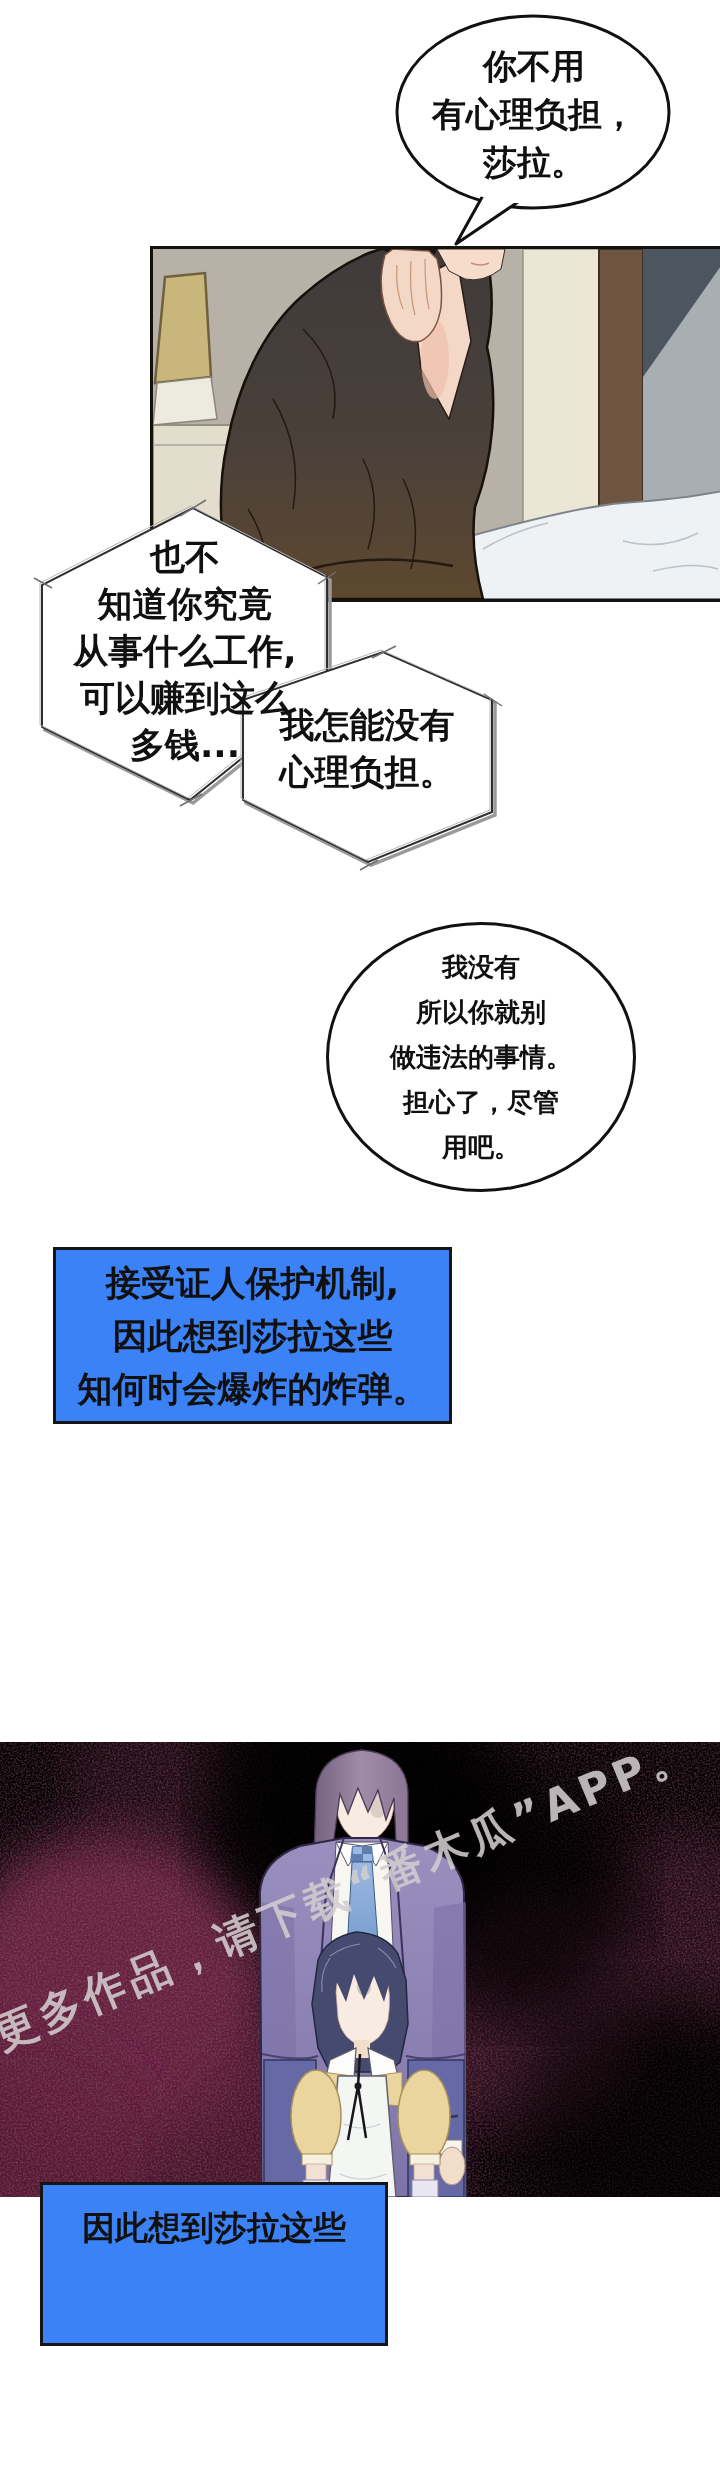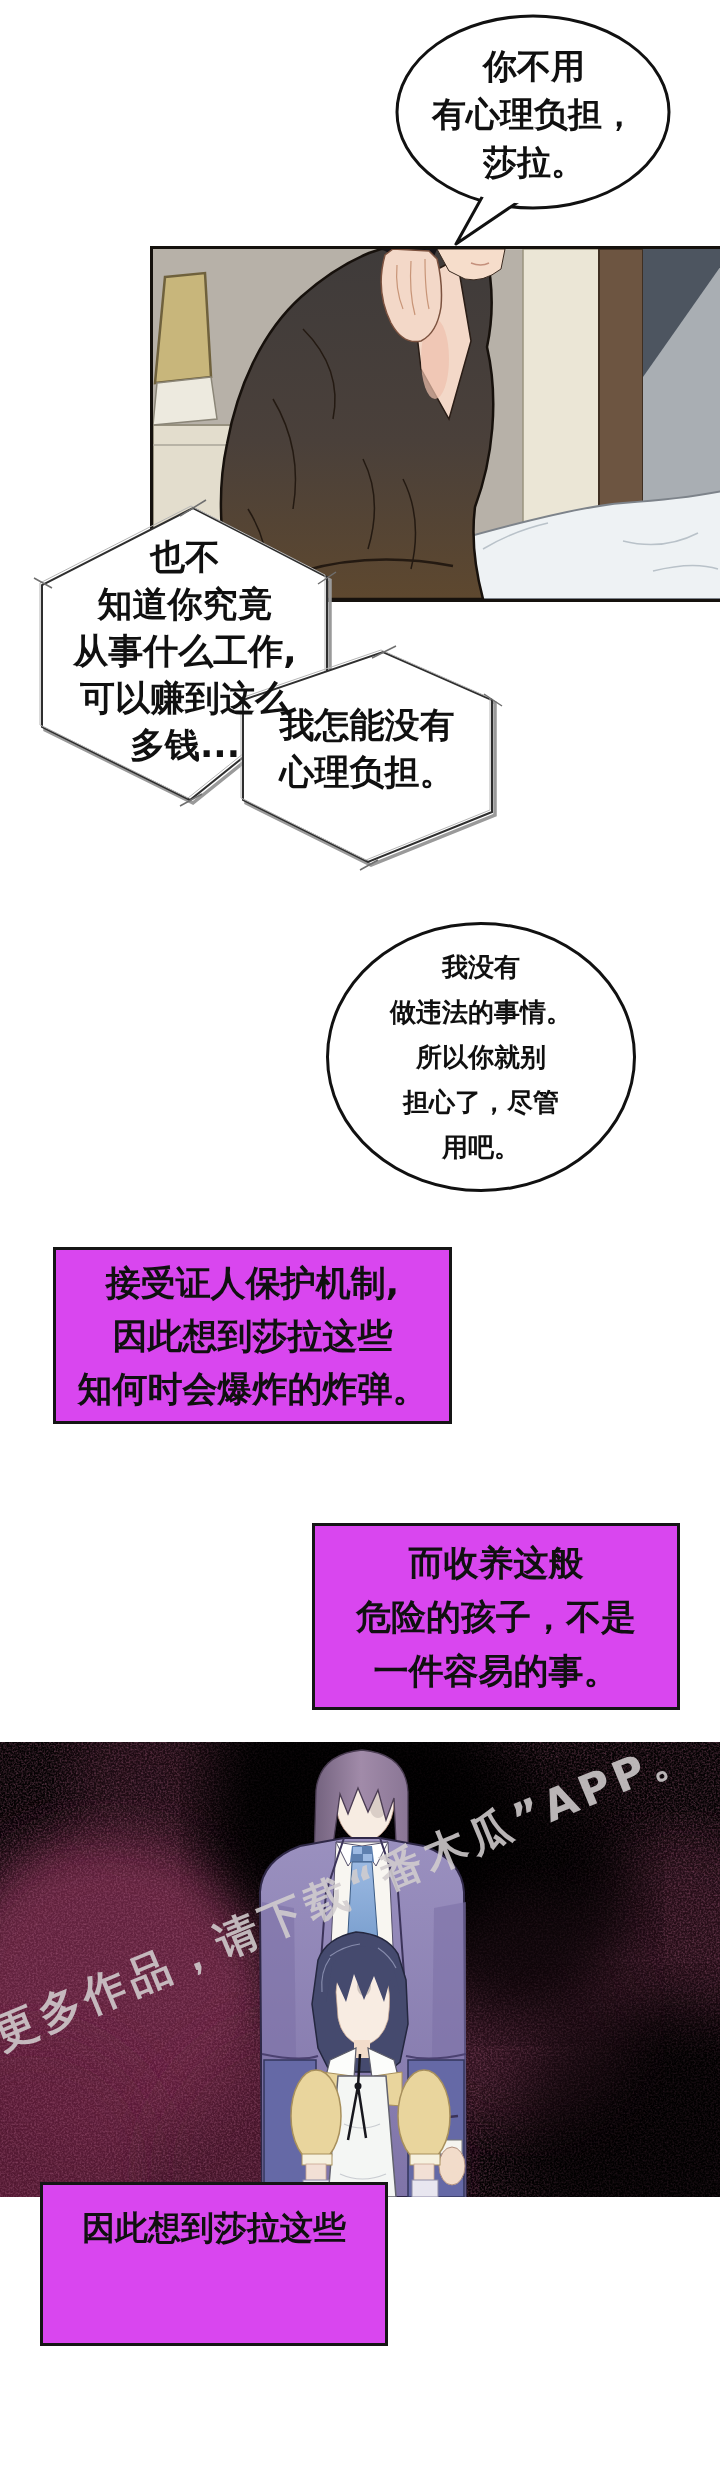--- a/index.html
+++ b/index.html
@@ -11,21 +11,21 @@
   
   #top-bubble-text{left:408px;top:42px;width:252px;font-size:34px;line-height:48px;text-align:center;}
   
   #hexL-text{left:54px;top:534px;width:262px;font-size:35px;line-height:47px;}
   #hexR-text{left:247px;top:702px;width:240px;font-size:35px;line-height:47px;}
   
   #mid-ellipse{left:326px;top:922px;width:304px;height:264px;background:#fff;
      border:3px solid #111;border-radius:50%;display:flex;flex-direction:column;
      justify-content:center;align-items:center;font-size:26px;line-height:45px;}
   
-  .nbox{background:#d946ef;border:3px solid #151515;box-sizing:border-box;}
+  .nbox{background:#3b82f6;border:3px solid #151515;box-sizing:border-box;}
   #nbox1{left:53px;top:1247px;width:399px;height:177px;font-size:35px;line-height:53px;padding-top:7px;}
   #nbox2{left:312px;top:1523px;width:368px;height:187px;font-size:35px;line-height:54px;padding-top:10px;}
   #nbox3{left:40px;top:2182px;width:348px;height:164px;font-size:33px;line-height:52px;padding-top:17px;}
   
   #panel1{left:150px;top:246px;width:570px;height:350px;border:3px solid #15110d;
           box-sizing:content-box;overflow:hidden;background:#b7b1a8;}
   #panel2{left:0;top:1742px;width:720px;height:455px;background:#060304;overflow:hidden;}
   #watermark{position:absolute;left:-4px;top:266px;width:900px;
      transform:rotate(-22.5deg);transform-origin:left center;
      font-size:43px;font-weight:700;letter-spacing:5px;white-space:nowrap;
@@ -131,37 +131,32 @@
   <div id="hexL-text" class="abs btext">
     <div>也不</div>
     <div>知道你究竟</div>
     <div>从事什么工作,</div>
     <div>可以赚到这么</div>
     <div>多钱...</div>
   </div>
 
   <div id="mid-ellipse" class="abs btext">
     <div>我没有</div>
+    <div>所以你就别</div>
     <div>做违法的事情。</div>
-    <div>所以你就别</div>
     <div>担心了，尽管</div>
     <div>用吧。</div>
   </div>
 
   <div id="nbox1" class="abs nbox btext">
     <div>接受证人保护机制,</div>
     <div>因此想到莎拉这些</div>
     <div>知何时会爆炸的炸弹。</div>
   </div>
 
-  <div id="nbox2" class="abs nbox btext">
-    <div>而收养这般</div>
-    <div>危险的孩子，不是</div>
-    <div>一件容易的事。</div>
-  </div>
 
   <div id="panel2" class="abs">
     <svg width="720" height="455" viewBox="0 0 720 455">
       <defs>
         <filter id="blurA">
             <feGaussianBlur stdDeviation="24"></feGaussianBlur>
           </filter>
         <filter id="blurB">
             <feGaussianBlur stdDeviation="30"></feGaussianBlur>
           </filter>

